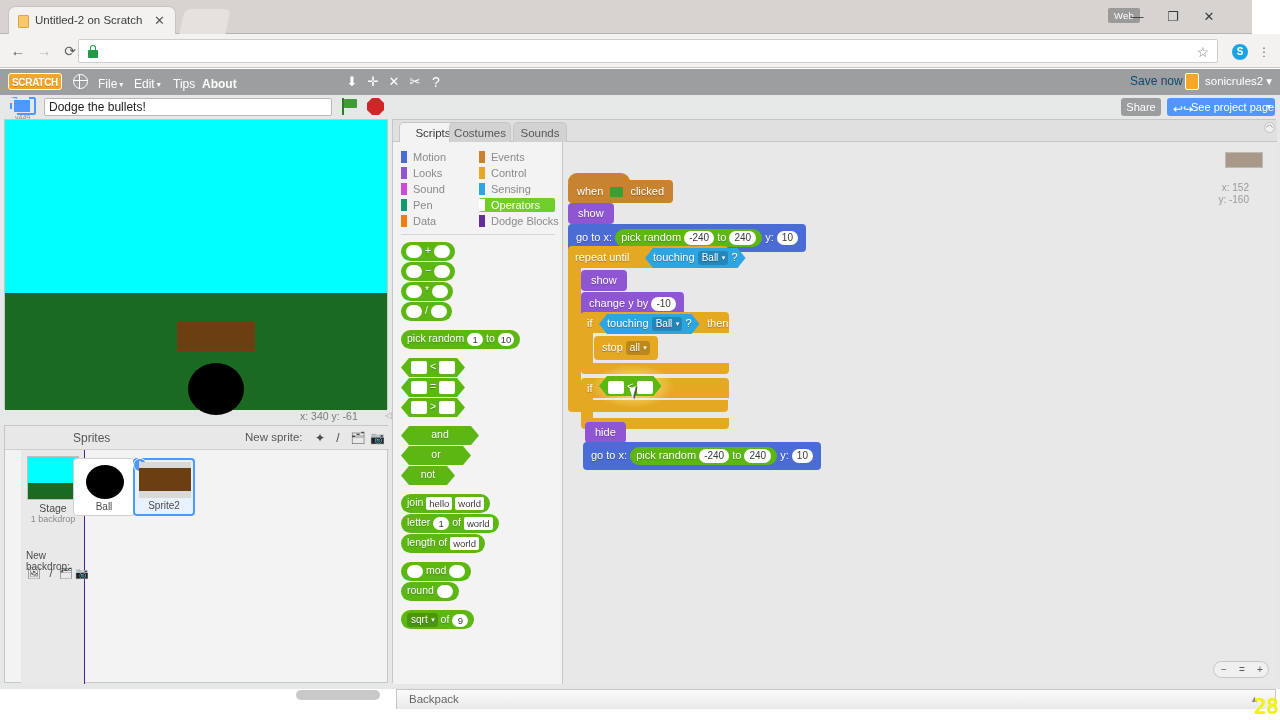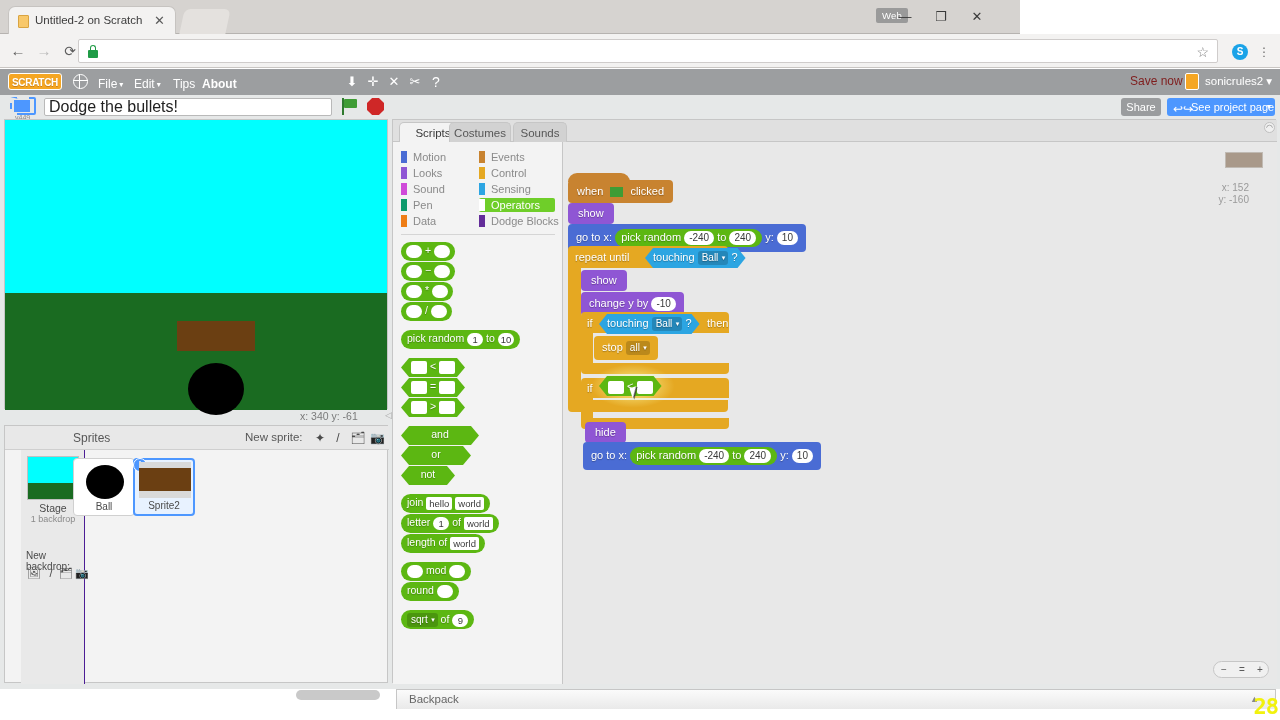--- a/index.html
+++ b/index.html
@@ -1,21 +1,21 @@
 <!DOCTYPE html>
 <html><head>
 <meta charset="utf-8">
 <style>
   * { box-sizing: border-box; margin: 0; padding: 0; }
   html, body { width: 1280px; height: 720px; overflow: hidden; background: #000; }
   body { font-family: "Liberation Sans", sans-serif; font-size: 12px; }
 
   
   .browser { position: absolute; left: 0; top: 0; width: 1280px; height: 720px; background: #fff; }
-  .tabstrip { position: absolute; left: 0; top: 0; width: 1020px; height: 34px;
+  .tabstrip { position: absolute; left: 0; top: 0; width: 1252px; height: 34px;
               background: #d6d3d0; border-bottom: 1px solid #b6b3b0; }
   .tab { position: absolute; left: 8px; top: 6px; width: 168px; height: 28px;
          background: #f3f2f1; border: 1px solid #c6c3c0; border-bottom: none;
          border-radius: 7px 7px 0 0; }
   .tab-favicon { position: absolute; left: 9px; top: 8px; width: 11px; height: 13px;
                  background: #f8c86a; border: 1px solid #d9a441; border-radius: 1px; }
   .tab-title { position: absolute; left: 26px; top: 7px; width: 110px; height: 14px;
                font-size: 11.5px; color: #3c3c3c; white-space: nowrap; overflow: hidden; }
   .tab-close { position: absolute; right: 8px; top: 6px; width: 15px; height: 15px;
                color: #5a5a5a; font-size: 13px; text-align: center; line-height: 15px; }
@@ -63,39 +63,39 @@
   .globe:before { content: ""; position: absolute; left: -1.5px; top: 5px; width: 15px; height: 0;
                   border-top: 1.5px solid #fff; }
   .globe:after { content: ""; position: absolute; left: 5px; top: -1.5px; width: 0; height: 15px;
                  border-left: 1.5px solid #fff; }
   .mnu { position: absolute; top: 5px; color: #fff; font-size: 12px; line-height: 20px; }
   .mnu .car { font-size: 8px; margin-left: 2px; vertical-align: middle; }
   .m-file { left: 98px; } .m-edit { left: 134px; } .m-tips { left: 173px; } .m-about { left: 202px; font-weight: bold; }
   .tbicon { position: absolute; top: 4px; width: 18px; height: 18px; color: #fff;
             font-size: 13px; text-align: center; line-height: 18px; }
   .t1 { left: 343px; } .t2 { left: 364px; } .t3 { left: 385px; } .t4 { left: 406px; } .t5 { left: 427px; font-size: 14px; }
-  .savenow { position: absolute; left: 1130px; top: 5px; color: #7f1d1d; font-size: 12px; }
+  .savenow { position: absolute; left: 1130px; top: 5px; color: #0c4a6e; font-size: 12px; }
   .acct-icon { position: absolute; left: 1185px; top: 4px; width: 14px; height: 17px;
                background: #f5a623; border: 1px solid #fff; border-radius: 2px; }
   .acct-name { position: absolute; left: 1205px; top: 5px; color: #fff; font-size: 11.5px; white-space: nowrap; }
 
   .topbar { position: absolute; left: 0; top: 26px; width: 1280px; height: 24px; background: #e6e8e8; }
   .proj-icon { position: absolute; left: 10px; top: 2px; width: 26px; height: 24px; }
   .proj-icon .sq { position: absolute; left: 4px; top: 3px; width: 16px; height: 12px;
                    background: #4d97ff; }
   .proj-icon .br { position: absolute; left: 0; top: 0; width: 26px; height: 18px;
                    border: 2px solid #4d97ff; border-radius: 2px;
                    clip-path: polygon(0 0,7px 0,7px 2px,2px 2px,2px 6px,0 6px,0 0,
                                       0 12px,2px 12px,2px 16px,7px 16px,7px 18px,0 18px,
                                       100% 18px,100% 12px,24px 12px,24px 16px,19px 16px,19px 18px,26px 18px,
                                       26px 0,19px 0,19px 2px,24px 2px,24px 6px,26px 6px); }
   .proj-icon .ver { position: absolute; left: 5px; top: 17px; font-size: 7px; color: #8a8a8a; }
   .titleinput { position: absolute; left: 44px; top: 3px; width: 288px; height: 18px;
                 background: #fff; border: 1px solid #b9b9b9; border-radius: 2px;
-                font-size: 16px; color: #222; padding: 0 4px; line-height: 16px; }
+                font-size: 12px; color: #222; padding: 0 4px; line-height: 16px; }
   .byline { position: absolute; left: 48px; top: 22px; font-size: 10.5px; color: #6f6f6f; }
   .flag { position: absolute; left: 341px; top: 3px; width: 18px; height: 18px; }
   .flag .pole { position: absolute; left: 1px; top: 0; width: 2px; height: 17px; background: #2f7a2f; }
   .flag .cloth { position: absolute; left: 3px; top: 1px; width: 13px; height: 9px; background: #3f9c35;
                  clip-path: polygon(0 0,100% 0,100% 100%,0 100%); border-radius: 1px; }
   .stopbtn { position: absolute; left: 367px; top: 3px; width: 17px; height: 17px;
              background: #cf2727; clip-path: polygon(30% 0,70% 0,100% 30%,100% 70%,70% 100%,30% 100%,0 70%,0 30%); }
   .sharebtn { position: absolute; left: 1121px; top: 3px; width: 40px; height: 18px;
               background: #9a9c9e; border-radius: 3px; color: #fff; font-size: 11px;
               text-align: center; line-height: 18px; }

